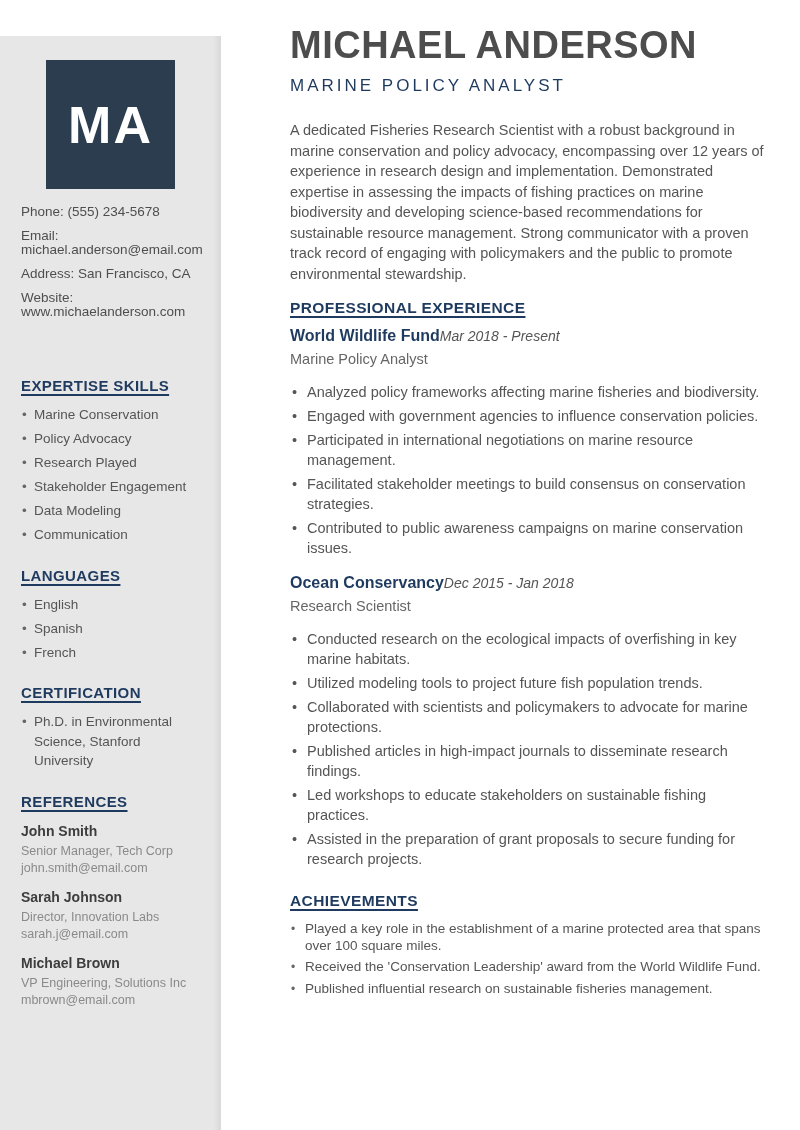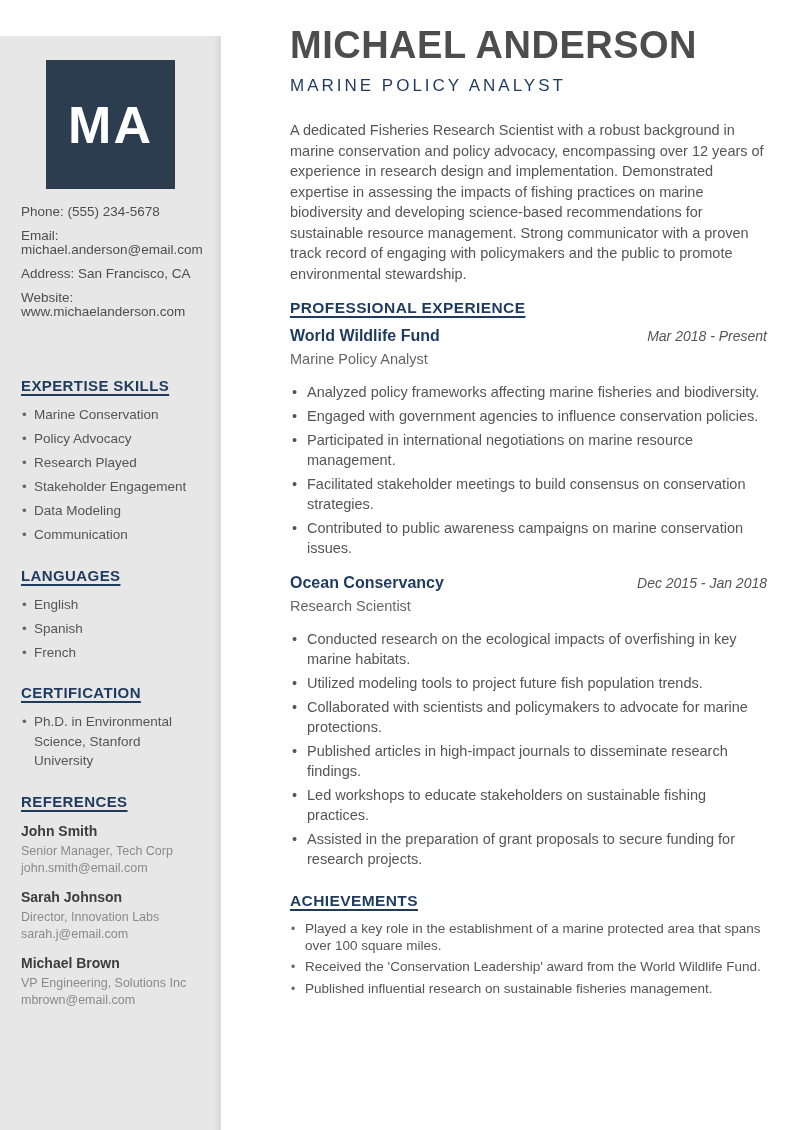--- a/index.html
+++ b/index.html
@@ -51,21 +51,21 @@
   .job-title{
     margin:11px 0 0;font-size:17px;letter-spacing:3px;color:#1e3a5f;line-height:20px;
   }
   .summary{margin:24px 0 0;font-size:14.5px;line-height:20.5px;color:#555;}
   .m-heading{
     margin:14px 0 0;font-size:15.5px;font-weight:bold;color:#1e3a5f;letter-spacing:.4px;
     line-height:19px;text-decoration:underline;text-decoration-thickness:1.5px;text-underline-offset:3px;
   }
   .job{margin-top:9px;}
   .job2{margin-top:15px;}
-  .job-head{display:flex;justify-content:space-between;align-items:baseline;}
+  .job-head{display:flex;align-items:baseline;}
   .company{margin:0;font-size:16px;font-weight:bold;color:#1e3a5f;line-height:19px;}
   .dates{font-size:14px;font-style:italic;color:#555;line-height:19px;}
   .role{margin:4px 0 0;font-size:14.5px;color:#666;line-height:19px;}
   .m-list{list-style:none;margin:13px 0 0;padding:0;}
   .m-list li{
     position:relative;padding-left:17px;margin:0 0 4px;
     font-size:14.5px;line-height:20px;color:#555;
   }
   .m-list li::before{content:"\2022";position:absolute;left:2px;color:#555;}
   .ach-section{margin-top:22px;}

